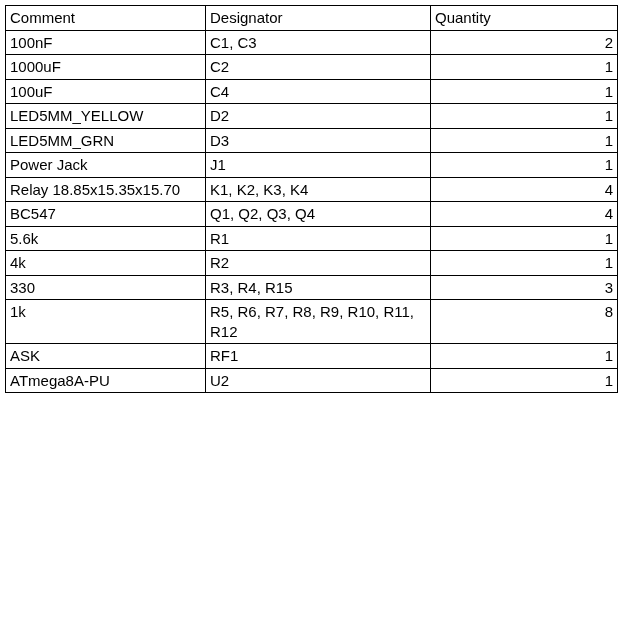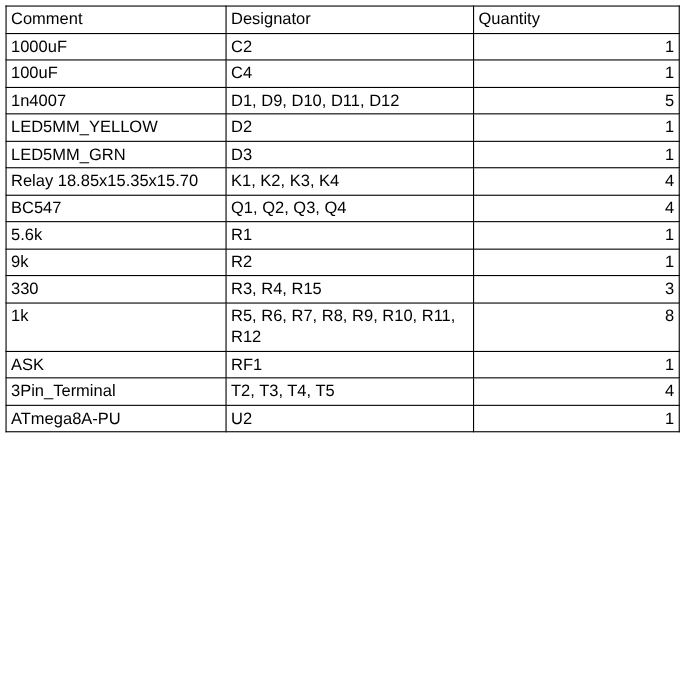--- a/index.html
+++ b/index.html
@@ -43,83 +43,83 @@
   </colgroup>
   <thead>
     <tr>
       <th>Comment</th>
       <th>Designator</th>
       <th>Quantity</th>
     </tr>
   </thead>
   <tbody>
       <tr>
+        <td>100nF</td>
+        <td>C1, C3</td>
+        <td class="qty">2</td>
+      </tr>
+      <tr>
         <td>1000uF</td>
         <td>C2</td>
         <td class="qty">1</td>
       </tr>
       <tr>
         <td>100uF</td>
         <td>C4</td>
         <td class="qty">1</td>
       </tr>
       <tr>
-        <td>1n4007</td>
-        <td>D1, D9, D10, D11, D12</td>
-        <td class="qty">5</td>
-      </tr>
-      <tr>
         <td>LED5MM_YELLOW</td>
         <td>D2</td>
         <td class="qty">1</td>
       </tr>
       <tr>
         <td>LED5MM_GRN</td>
         <td>D3</td>
+        <td class="qty">1</td>
+      </tr>
+      <tr>
+        <td>Power Jack</td>
+        <td>J1</td>
         <td class="qty">1</td>
       </tr>
       <tr>
         <td>Relay 18.85x15.35x15.70</td>
         <td>K1, K2, K3, K4</td>
         <td class="qty">4</td>
       </tr>
       <tr>
         <td>BC547</td>
         <td>Q1, Q2, Q3, Q4</td>
         <td class="qty">4</td>
       </tr>
       <tr>
         <td>5.6k</td>
         <td>R1</td>
         <td class="qty">1</td>
       </tr>
       <tr>
-        <td>9k</td>
+        <td>4k</td>
         <td>R2</td>
         <td class="qty">1</td>
       </tr>
       <tr>
         <td>330</td>
         <td>R3, R4, R15</td>
         <td class="qty">3</td>
       </tr>
       <tr>
         <td>1k</td>
         <td>R5, R6, R7, R8, R9, R10, R11, R12</td>
         <td class="qty">8</td>
       </tr>
       <tr>
         <td>ASK</td>
         <td>RF1</td>
         <td class="qty">1</td>
       </tr>
       <tr>
-        <td>3Pin_Terminal</td>
-        <td>T2, T3, T4, T5</td>
-        <td class="qty">4</td>
-      </tr>
-      <tr>
         <td>ATmega8A-PU</td>
         <td>U2</td>
         <td class="qty">1</td>
       </tr>
     </tbody>
 </table>
 
 </body></html>

